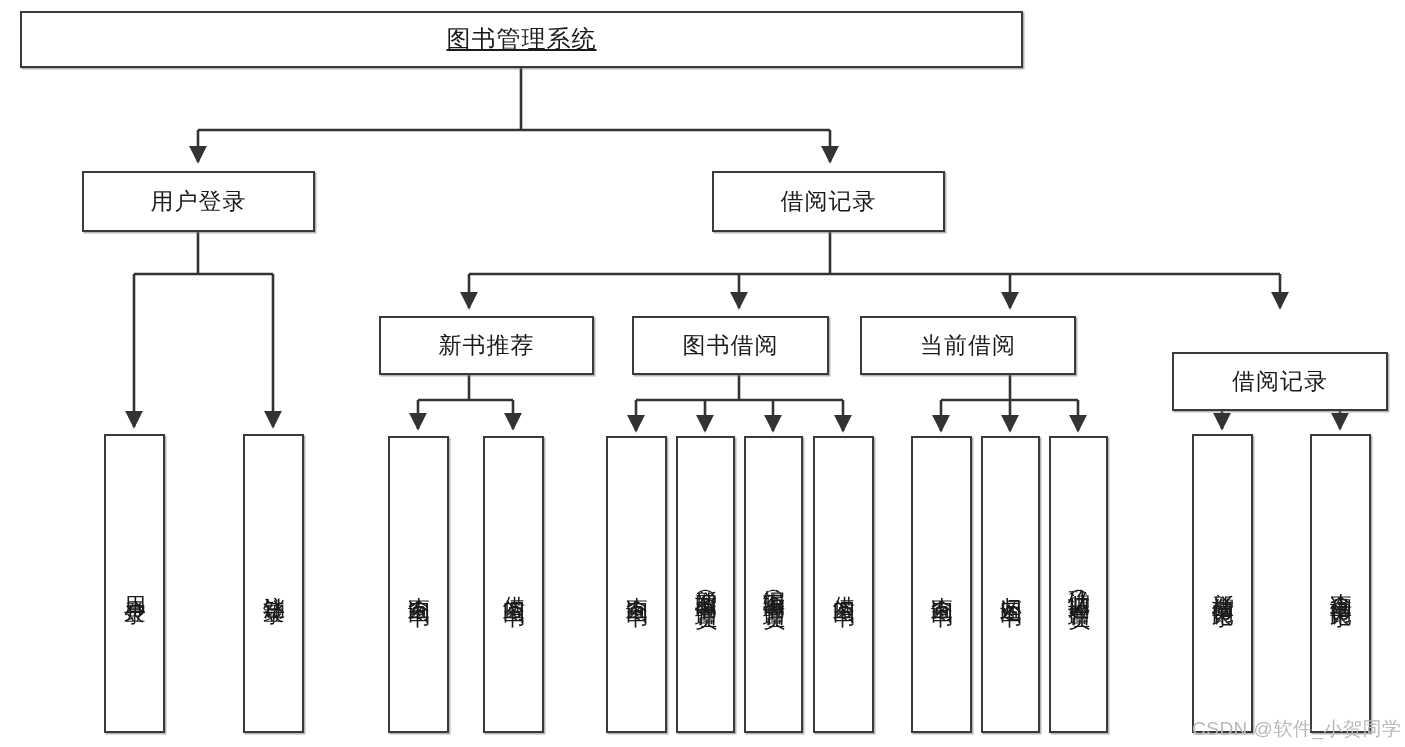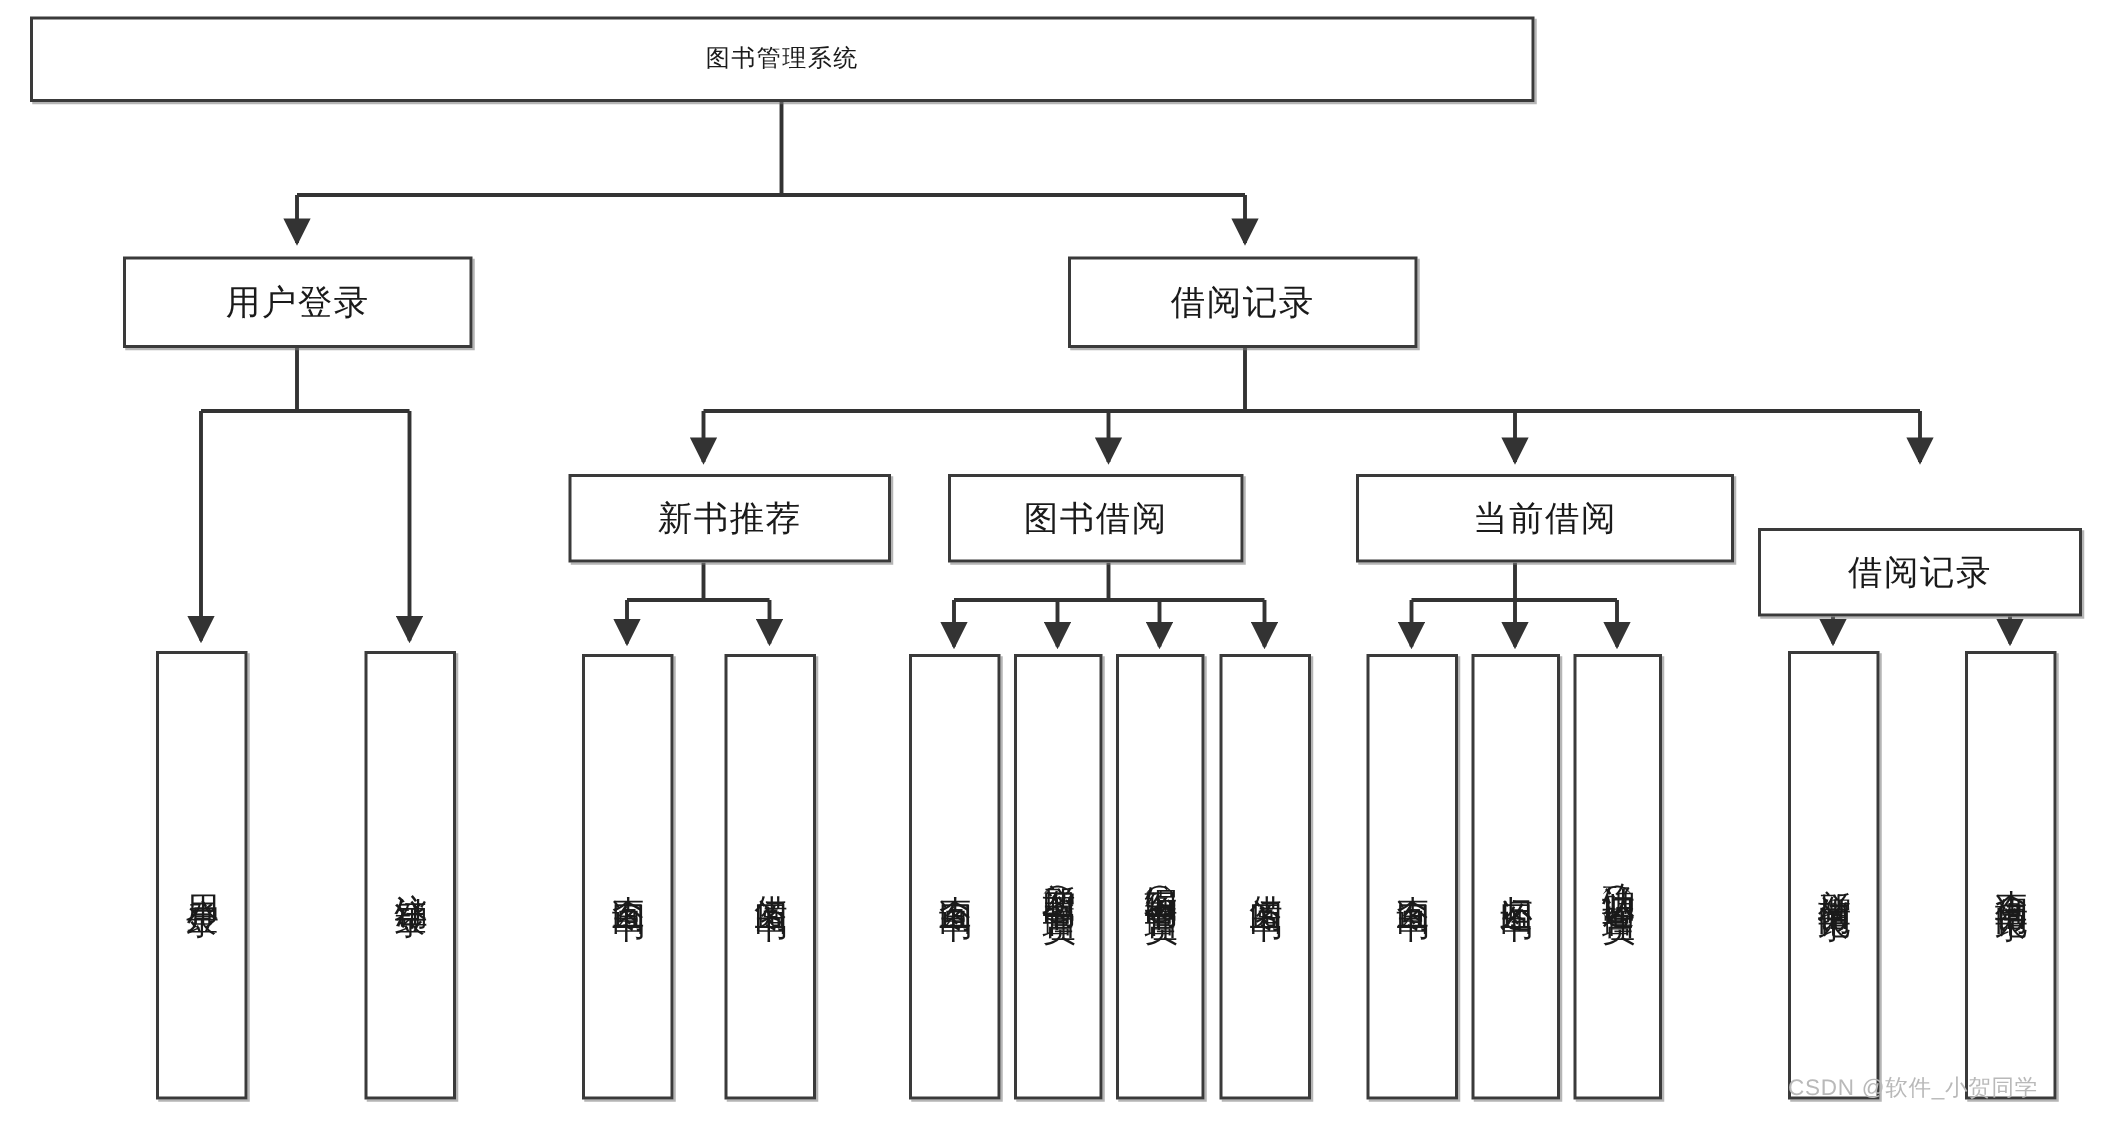--- a/index.html
+++ b/index.html
@@ -48,27 +48,28 @@
     text-orientation: upright;
     font-size: 22px;
     line-height: 1.22;
     letter-spacing: 3px;
     padding: 4px 0;
     justify-content: center;
     align-items: center;
     white-space: nowrap;
   }
   .node.root {
-    font-size: 16px;
+    font-size: 24px;
+    text-decoration: underline;
   }
   .watermark {
     position: absolute;
     left: 1192px;
     top: 716px;
-    font-size: 15px;
+    font-size: 19px;
     color: #b9b9b9;
     letter-spacing: 0.5px;
     white-space: nowrap;
     font-family: "Liberation Sans", "DejaVu Sans", sans-serif;
   }
 </style>
 </head>
 <body>
 
 <div id="diagram-root">
@@ -126,21 +127,21 @@
   <div class="node horizontal root" style="left:20px; top:11px; width:1003px; height:57px;">图书管理系统</div>
 
   <div class="node horizontal" style="left:82px; top:171px; width:233px; height:61px;">用户登录</div>
 
   <div class="node horizontal" style="left:712px; top:171px; width:233px; height:61px;">借阅记录</div>
 
   <div class="node horizontal" style="left:379px; top:316px; width:215px; height:59px;">新书推荐</div>
 
   <div class="node horizontal" style="left:632px; top:316px; width:197px; height:59px;">图书借阅</div>
 
-  <div class="node horizontal" style="left:904px; top:316px; width:252px; height:59px;">当前借阅</div>
+  <div class="node horizontal" style="left:860px; top:316px; width:216px; height:59px;">当前借阅</div>
 
   <div class="node horizontal" style="left:1172px; top:316px; width:216px; height:59px;margin-top:36px;">借阅记录</div>
 
   <div class="node vertical" style="left:104px; top:434px; width:61px; height:299px;">用户登录</div>
 
   <div class="node vertical" style="left:243px; top:434px; width:61px; height:299px;">注销登录</div>
 
   <div class="node vertical" style="left:388px; top:436px; width:61px; height:297px;">查询图书</div>
 
   <div class="node vertical" style="left:483px; top:436px; width:61px; height:297px;">借阅图书</div>

